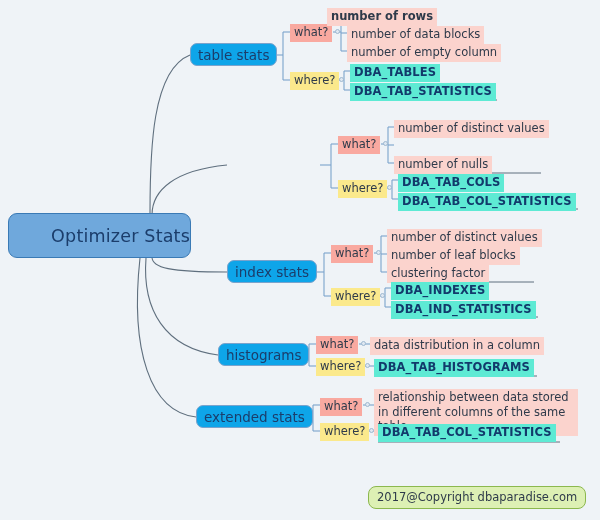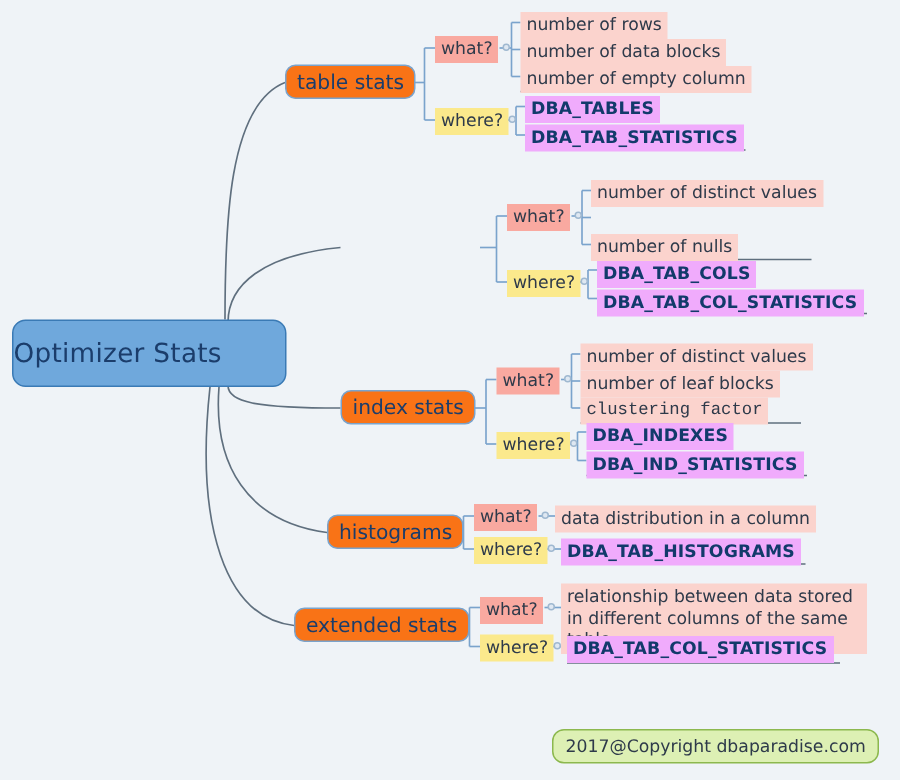--- a/index.html
+++ b/index.html
@@ -35,32 +35,32 @@
     left: 8px;
     top: 213px;
     width: 183px;
     height: 45px;
     box-sizing: border-box;
     background: #6fa8dc;
     border: 1.4px solid #3a7ab5;
     border-radius: 9px;
     display: flex;
     align-items: center;
-    justify-content: flex-start;
+    justify-content: flex-end;
     color: #1b3d6b;
     font-size: 17.5px;
     letter-spacing: 0.2px;
     z-index: 5;
   }
 
   
   .branch-node {
     position: absolute;
     box-sizing: border-box;
-    background: #f97316;
+    background: #0ea5e9;
     border: 1.2px solid #7aa3cc;
     border-radius: 7px;
     display: flex;
     align-items: center;
     justify-content: center;
     color: #1b3d6b;
     font-size: 13.5px;
     height: 23px;
     padding: 0 7px;
     white-space: nowrap;
@@ -93,21 +93,21 @@
     line-height: 15px;
     padding: 1px 4px 2px 4px;
     white-space: nowrap;
     z-index: 4;
   }
   .leaf.pink {
     background: #fbd3cd;
     color: #2e3a4a;
   }
   .leaf.yellow {
-    background: #f0abfc;
+    background: #5eead4;
     color: #123a6b;
     font-weight: bold;
     letter-spacing: 0.1px;
   }
   .leaf.two-line {
     white-space: normal;
     line-height: 14.5px;
     padding: 1px 4px 2px 4px;
   }
 
@@ -249,21 +249,21 @@
   </div>
   <div class="qtag what" style="left:290px; top:24px;">
     <span>what?</span>
   </div>
   <div class="junction-dot" style="left:335px; top:29px;"></div>
   <div class="qtag where" style="left:290px; top:72px;">
     <span>where?</span>
   </div>
   <div class="junction-dot" style="left:339px; top:77px;"></div>
 
-  <div class="leaf pink" style="left:347px; top:8px;">number of rows</div>
+  <div class="leaf pink" style="left:327px; top:8px;font-weight:bold;">number of rows</div>
   <div class="leaf pink" style="left:347px; top:26px;">number of data blocks</div>
   <div class="leaf pink" style="left:347px; top:44px;">number of empty column</div>
   <div class="leaf yellow" style="left:350px; top:64px;">DBA_TABLES</div>
   <div class="leaf yellow" style="left:350px; top:83px;">DBA_TAB_STATISTICS</div>
 
   <div class="qtag what" style="left:338px; top:136px;">
     <span>what?</span>
   </div>
   <div class="junction-dot" style="left:383px; top:141px;"></div>
   <div class="qtag where" style="left:338px; top:180px;">
@@ -283,21 +283,21 @@
     <span>what?</span>
   </div>
   <div class="junction-dot" style="left:376px; top:250px;"></div>
   <div class="qtag where" style="left:331px; top:288px;">
     <span>where?</span>
   </div>
   <div class="junction-dot" style="left:380px; top:293px;"></div>
 
   <div class="leaf pink" style="left:387px; top:229px;">number of distinct values</div>
   <div class="leaf pink" style="left:387px; top:247px;">number of leaf blocks</div>
-  <div class="leaf pink" style="left:387px; top:265px;font-family:Liberation Mono, monospace;">clustering factor</div>
+  <div class="leaf pink" style="left:387px; top:265px;">clustering factor</div>
   <div class="leaf yellow" style="left:391px; top:282px;">DBA_INDEXES</div>
   <div class="leaf yellow" style="left:391px; top:301px;">DBA_IND_STATISTICS</div>
 
   <div class="branch-node" style="left:218px; top:343px;">
     <span>histograms</span>
   </div>
   <div class="qtag what" style="left:316px; top:336px;">
     <span>what?</span>
   </div>
   <div class="junction-dot" style="left:361px; top:341px;"></div>

